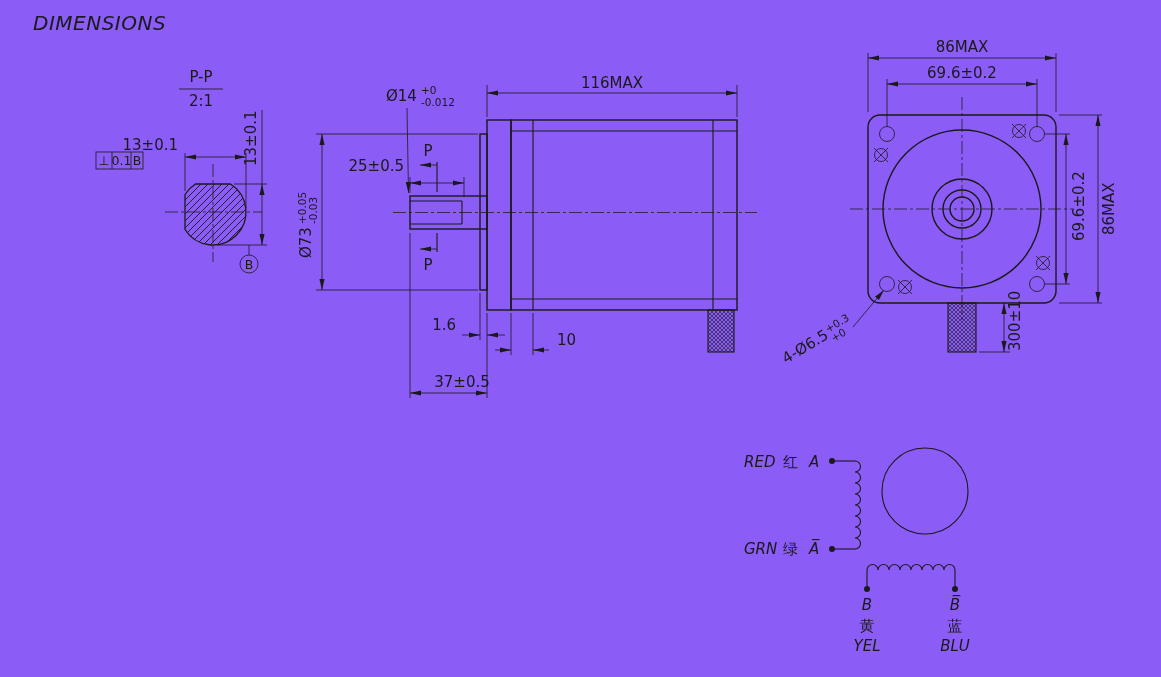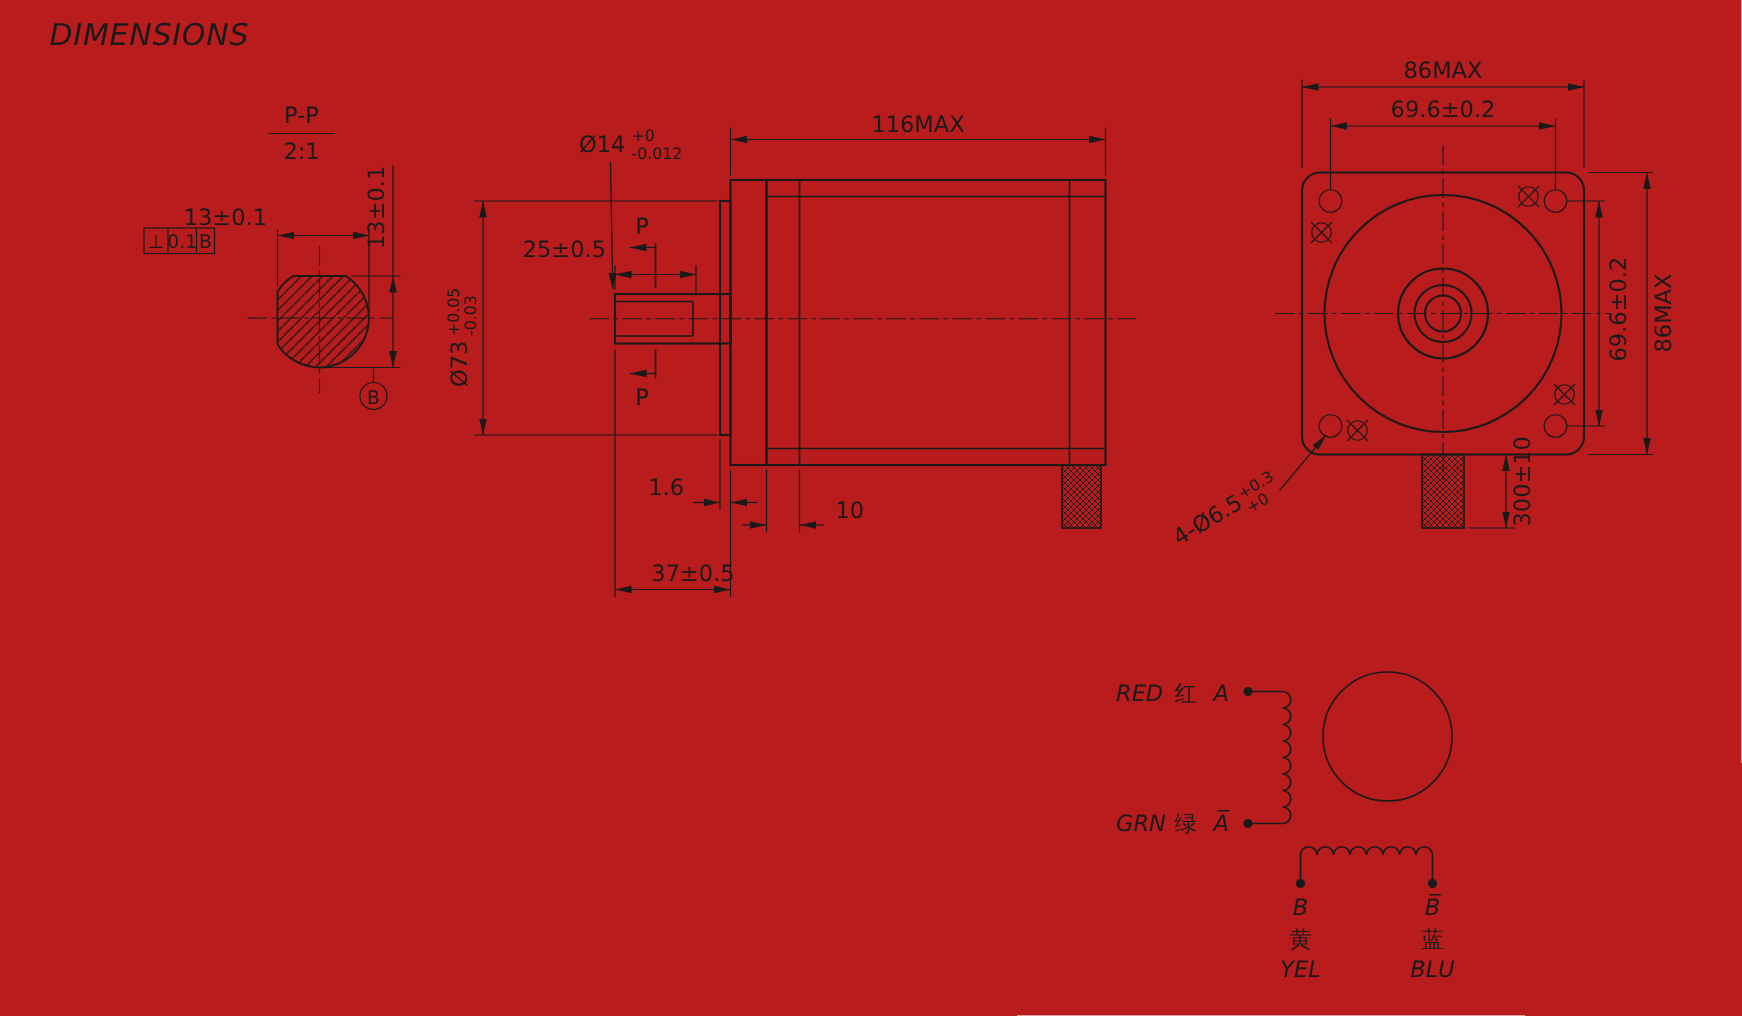--- a/index.html
+++ b/index.html
@@ -1,16 +1,16 @@
 <!DOCTYPE html>
 <html><head>
 <meta charset="utf-8">
 <style>
   html,body{margin:0;padding:0;background:#fff}
-  .wrap{width:1161px;height:677px;position:relative;background:#b91c1c;overflow:hidden}
+  .wrap{width:1161px;height:677px;position:relative;background:#8b5cf6;overflow:hidden}
   svg{display:block}
   svg text{fill:#1a1a1a;font-family:"DejaVu Sans",sans-serif;font-size:15px}
   text.small{font-size:10.5px}
   text.md{font-size:12.5px}
   text.it{font-style:italic}
   text.title{font-size:20px;font-style:italic;letter-spacing:0.5px}
   .obj{stroke:#1a1a1a;stroke-width:1.4;fill:none}
   .obj2{stroke:#1a1a1a;stroke-width:1.1;fill:none}
   .thin{stroke:#1a1a1a;stroke-width:0.8;fill:none}
   .dim{stroke:#1a1a1a;stroke-width:0.8;fill:none;marker-start:url(#arr);marker-end:url(#arr)}

